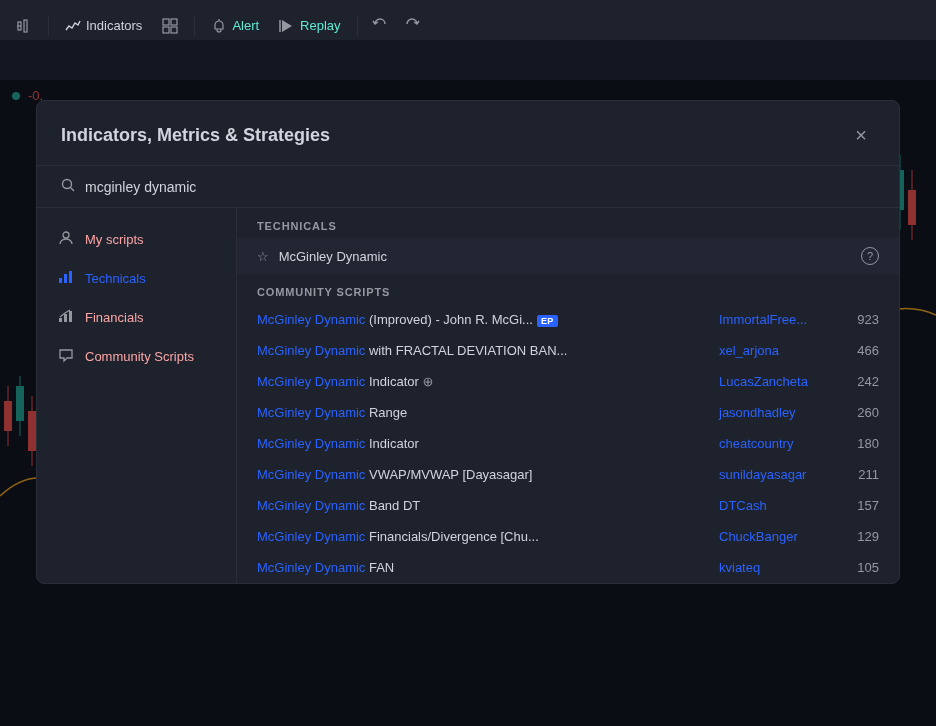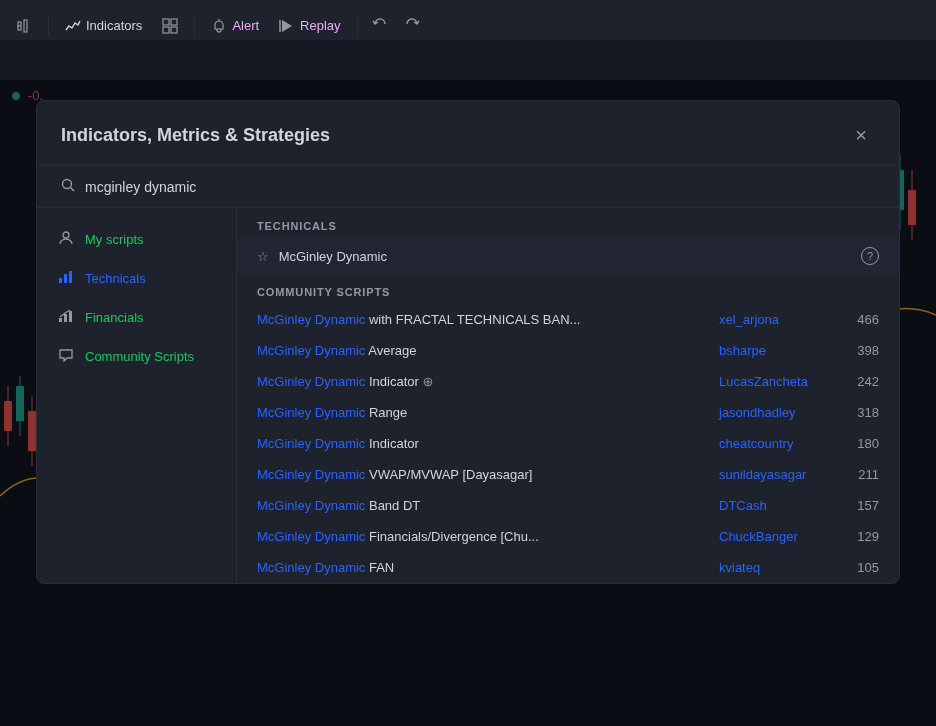--- a/index.html
+++ b/index.html
@@ -24,21 +24,21 @@
       padding: 0 8px;
       gap: 4px;
     }
     .toolbar-item {
       display: flex;
       align-items: center;
       gap: 5px;
       padding: 4px 8px;
       border-radius: 4px;
       cursor: pointer;
-      color: #f0abfc;
+      color: #5eead4;
       font-size: 13px;
     }
     .toolbar-item.active { color: #d1d4dc; }
     .toolbar-divider {
       width: 1px;
       height: 20px;
       background: #2a2e39;
       margin: 0 4px;
     }
     .toolbar-action {
@@ -161,21 +161,21 @@
       padding: 12px 0;
       border-right: 1px solid #2a2e39;
       flex-shrink: 0;
     }
     .sidebar-item {
       display: flex;
       align-items: center;
       gap: 10px;
       padding: 10px 20px;
       cursor: pointer;
-      color: #22c55e;
+      color: #fca5a5;
       font-size: 13px;
     }
     .sidebar-item.active { color: #2962ff; }
     .sidebar-icon { font-size: 15px; width: 18px; text-align: center; }
 
     
     .results-area {
       flex: 1;
       overflow-y: auto;
       padding: 0;
@@ -432,38 +432,38 @@
           <div class="result-item highlighted">
             <span class="star-icon">☆</span>
             <span class="result-name">McGinley Dynamic</span>
             <div class="help-icon">?</div>
           </div>
 
           <div class="section-label">COMMUNITY SCRIPTS</div>
 
           <div id="community-list">
               <div class="community-item">
-    <div class="community-name"><span class="blue">McGinley Dynamic</span><span> with FRACTAL TECHNICALS BAN...</span></div>
+    <div class="community-name"><span class="blue">McGinley Dynamic</span><span> (Improved) - John R. McGi...</span><span class="ep-badge">EP</span></div>
+    <div class="community-author">ImmortalFree...</div>
+    <div class="community-count">923</div>
+  </div>
+              <div class="community-item">
+    <div class="community-name"><span class="blue">McGinley Dynamic</span><span> with FRACTAL DEVIATION BAN...</span></div>
     <div class="community-author">xel_arjona</div>
     <div class="community-count">466</div>
-  </div>
-              <div class="community-item">
-    <div class="community-name"><span class="blue">McGinley Dynamic</span><span> Average</span></div>
-    <div class="community-author">bsharpe</div>
-    <div class="community-count">398</div>
   </div>
               <div class="community-item">
     <div class="community-name"><span class="blue">McGinley Dynamic</span><span> Indicator</span> <span style="color:#9598a1;font-size:13px;">⊕</span></div>
     <div class="community-author">LucasZancheta</div>
     <div class="community-count">242</div>
   </div>
               <div class="community-item">
     <div class="community-name"><span class="blue">McGinley Dynamic</span><span> Range</span></div>
     <div class="community-author">jasondhadley</div>
-    <div class="community-count">318</div>
+    <div class="community-count">260</div>
   </div>
               <div class="community-item">
     <div class="community-name"><span class="blue">McGinley Dynamic</span><span> Indicator</span></div>
     <div class="community-author">cheatcountry</div>
     <div class="community-count">180</div>
   </div>
               <div class="community-item">
     <div class="community-name"><span class="blue">McGinley Dynamic</span><span> VWAP/MVWAP [Dayasagar]</span></div>
     <div class="community-author">sunildayasagar</div>
     <div class="community-count">211</div>

